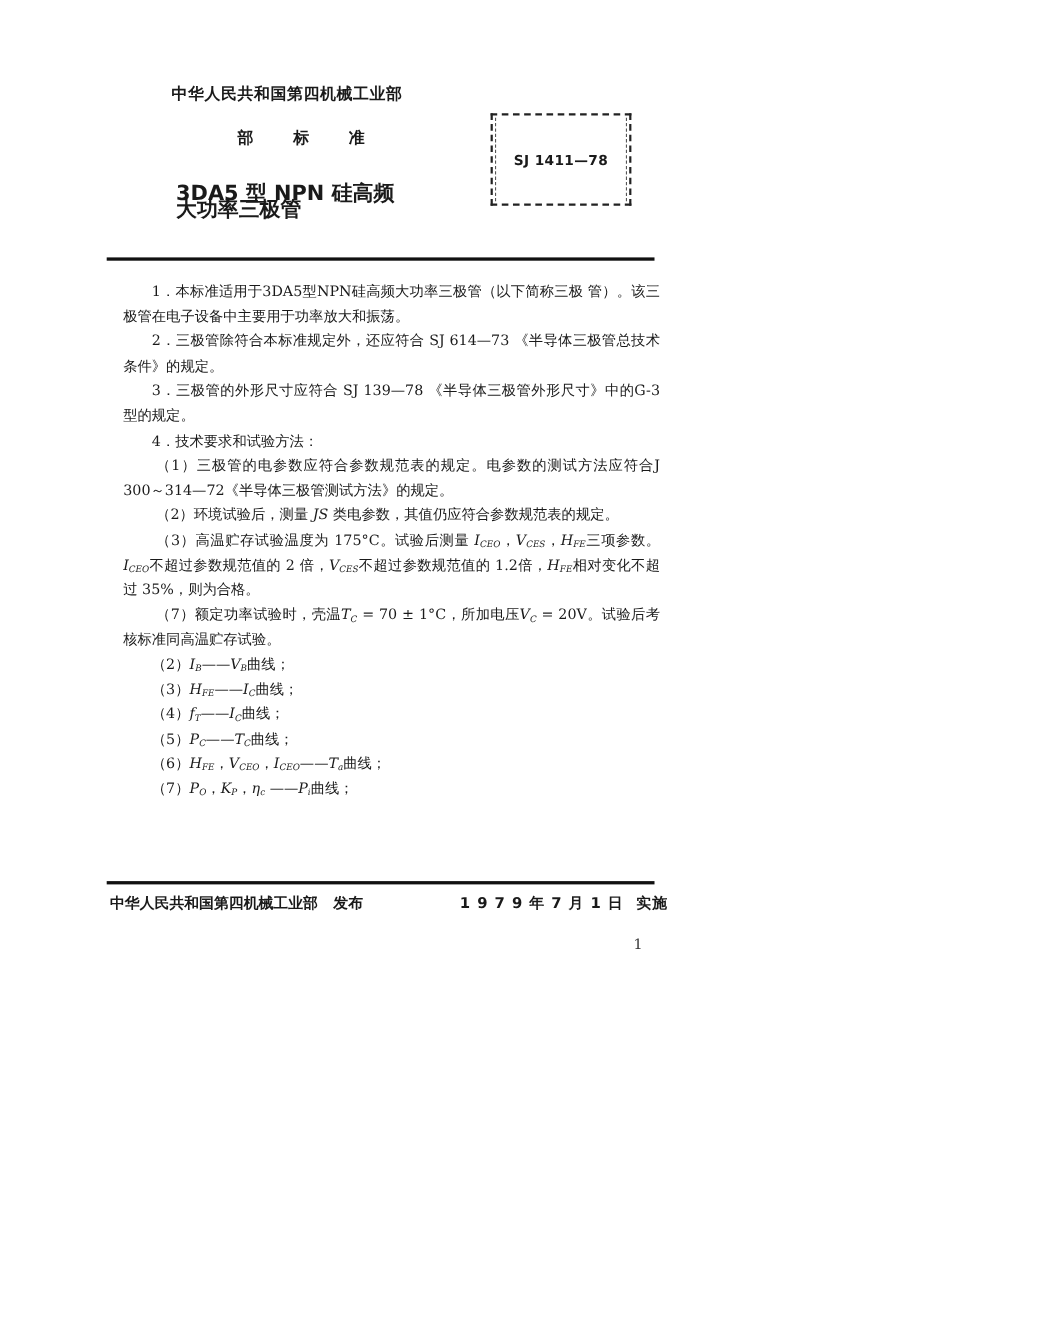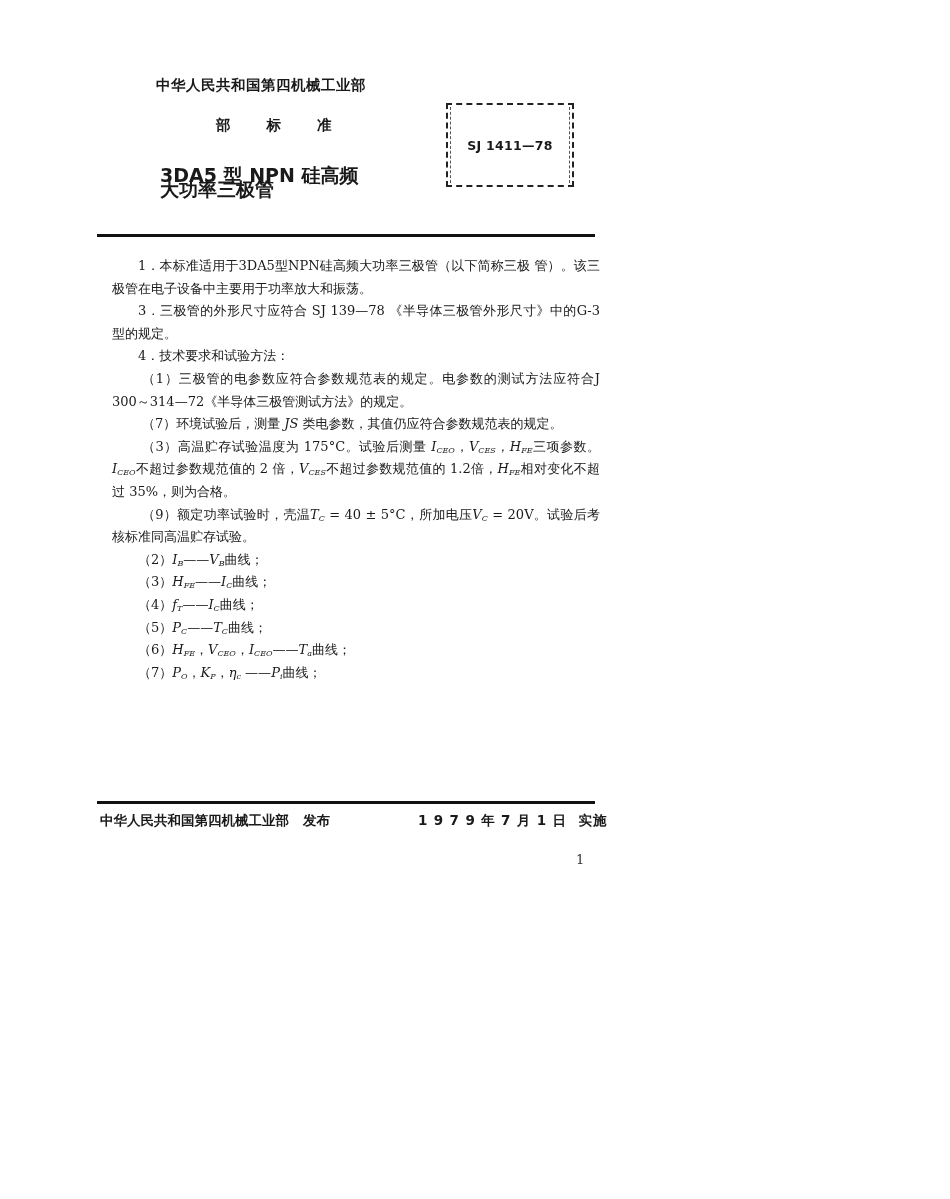--- a/index.html
+++ b/index.html
@@ -149,31 +149,32 @@
 <div class="abs title l2">大功率三极管</div>
 
 <div class="abs code-frame">
   <div class="code-text">SJ 1411—78</div>
 </div>
 
 <div class="abs rule top"></div>
 
 <div class="abs body">
   <p class="para">1．本标准适用于3DA5型NPN硅高频大功率三极管（以下简称三极 管）。该三极管在电子设备中主要用于功率放大和振荡。</p>
+  <p class="para">2．三极管除符合本标准规定外，还应符合 SJ 614—73 《半导体三极管总技术条件》的规定。</p>
   <p class="para">3．三极管的外形尺寸应符合 SJ 139—78 《半导体三极管外形尺寸》中的G-3 型的规定。</p>
   <p class="para">4．技术要求和试验方法：</p>
   <p class="para sub">（1）三极管的电参数应符合参数规范表的规定。电参数的测试方法应符合J 300～314—72《半导体三极管测试方法》的规定。</p>
 
   <p class="para sub">
-    <span>（7）环境试验后，测量 </span><i class="sym">JS</i><span> 类电参数，其值仍应符合参数规范表的规定。</span>
+    <span>（2）环境试验后，测量 </span><i class="sym">JS</i><span> 类电参数，其值仍应符合参数规范表的规定。</span>
   </p>
 
   <p class="para sub"><span>（3）高温贮存试验温度为 175°C。试验后测量 </span><i class="sym"><span>I</span><sub>CEO</sub></i><span>，</span><i class="sym"><span>V</span><sub>CES</sub></i><span>，</span><i class="sym"><span>H</span><sub>FE</sub></i><span>三项参数。</span><i class="sym"><span>I</span><sub>CEO</sub></i><span>不超过参数规范值的 2 倍，</span><i class="sym"><span>V</span><sub>CES</sub></i><span>不超过参数规范值的 1.2倍，</span><i class="sym"><span>H</span><sub>FE</sub></i><span>相对变化不超过 35%，则为合格。</span></p>
 
-  <p class="para sub"><span>（9）额定功率试验时，壳温</span><i class="sym"><span>T</span><sub>C</sub></i><span> = 40 ± 5°C，所加电压</span><i class="sym"><span>V</span><sub>C</sub></i><span> = 20V。试验后考核标准同高温贮存试验。</span></p>
+  <p class="para sub"><span>（7）额定功率试验时，壳温</span><i class="sym"><span>T</span><sub>C</sub></i><span> = 70 ± 1°C，所加电压</span><i class="sym"><span>V</span><sub>C</sub></i><span> = 20V。试验后考核标准同高温贮存试验。</span></p>
 
 
   <ul class="list">
     <li><span>（2）</span><i class="sym"><span>I</span><sub>B</sub></i><span>——</span><i class="sym"><span>V</span><sub>B</sub></i><span>曲线；</span></li>
     <li><span>（3）</span><i class="sym"><span>H</span><sub>FE</sub></i><span>——</span><i class="sym"><span>I</span><sub>C</sub></i><span>曲线；</span></li>
     <li><span>（4）</span><i class="sym"><span>f</span><sub>T</sub></i><span>——</span><i class="sym"><span>I</span><sub>C</sub></i><span>曲线；</span></li>
     <li><span>（5）</span><i class="sym"><span>P</span><sub>C</sub></i><span>——</span><i class="sym"><span>T</span><sub>C</sub></i><span>曲线；</span></li>
     <li><span>（6）</span><i class="sym"><span>H</span><sub>FE</sub></i><span>，</span><i class="sym"><span>V</span><sub>CEO</sub></i><span>，</span><i class="sym"><span>I</span><sub>CEO</sub></i><span>——</span><i class="sym"><span>T</span><sub>a</sub></i><span>曲线；</span></li>
     <li><span>（7）</span><i class="sym"><span>P</span><sub>O</sub></i><span>，</span><i class="sym"><span>K</span><sub>P</sub></i><span>，</span><i class="sym"><span>η</span><sub>c</sub></i><span> ——</span><i class="sym"><span>P</span><sub>i</sub></i><span>曲线；</span></li>
   </ul>

